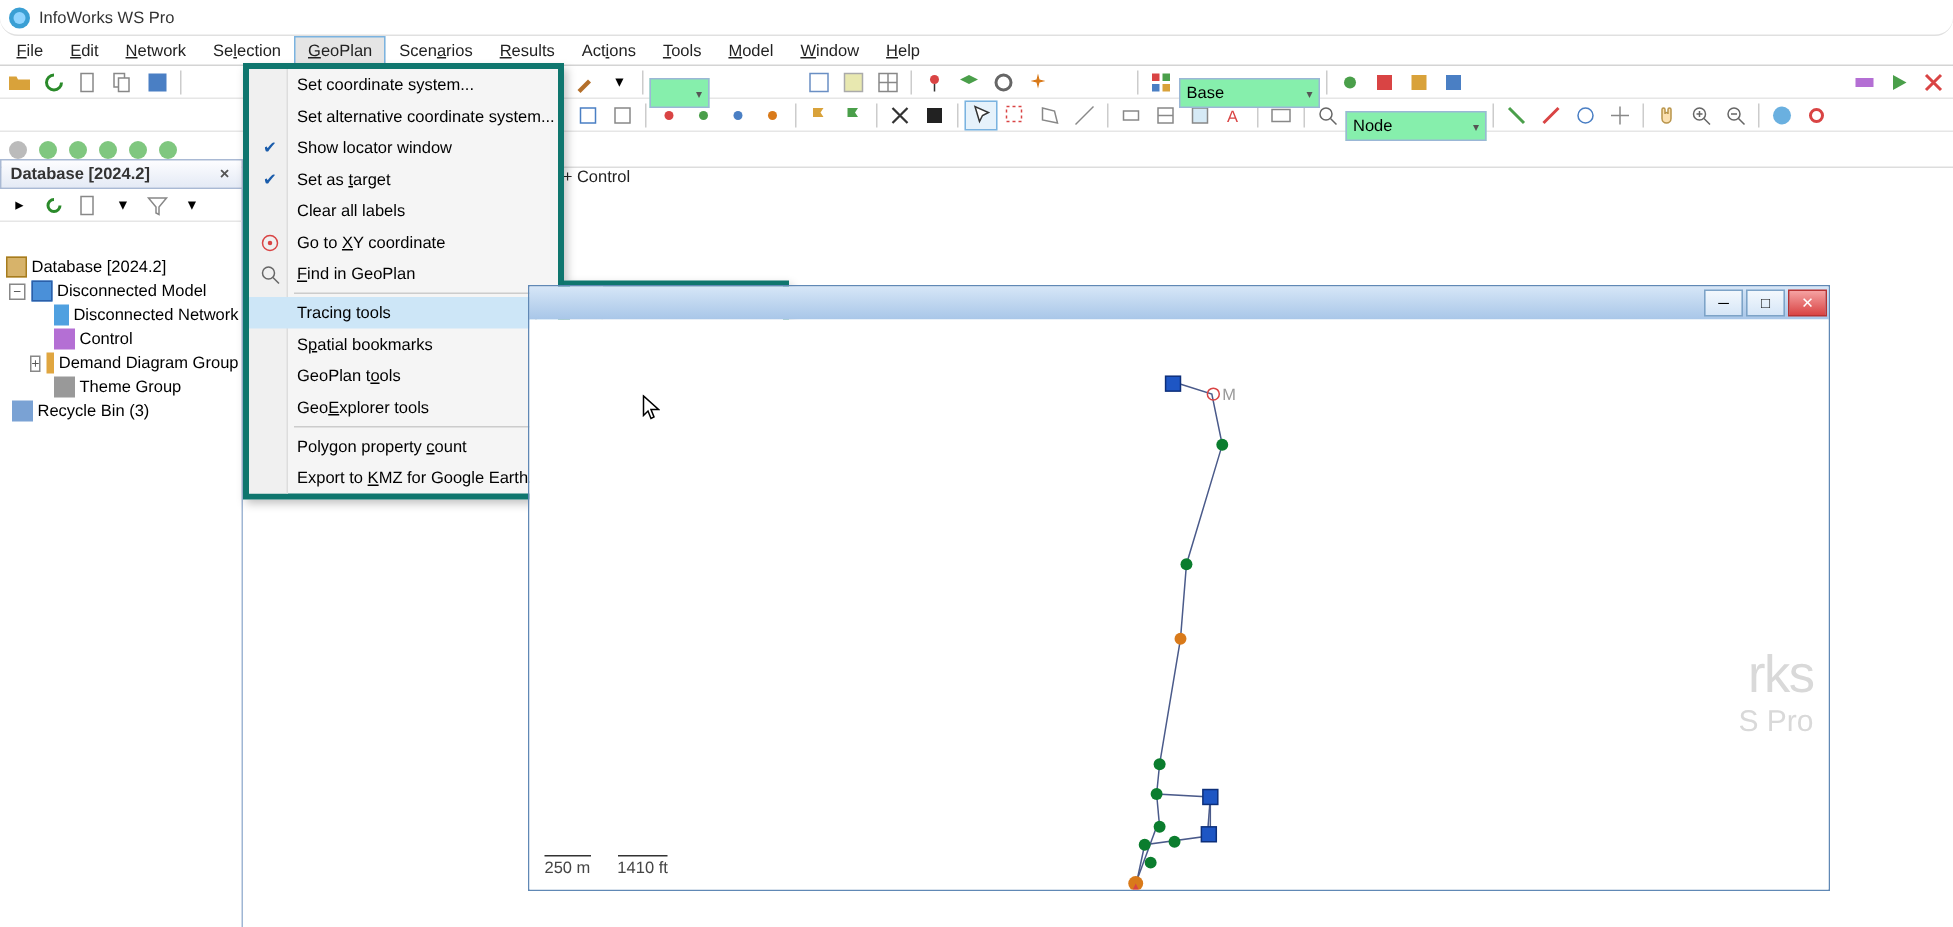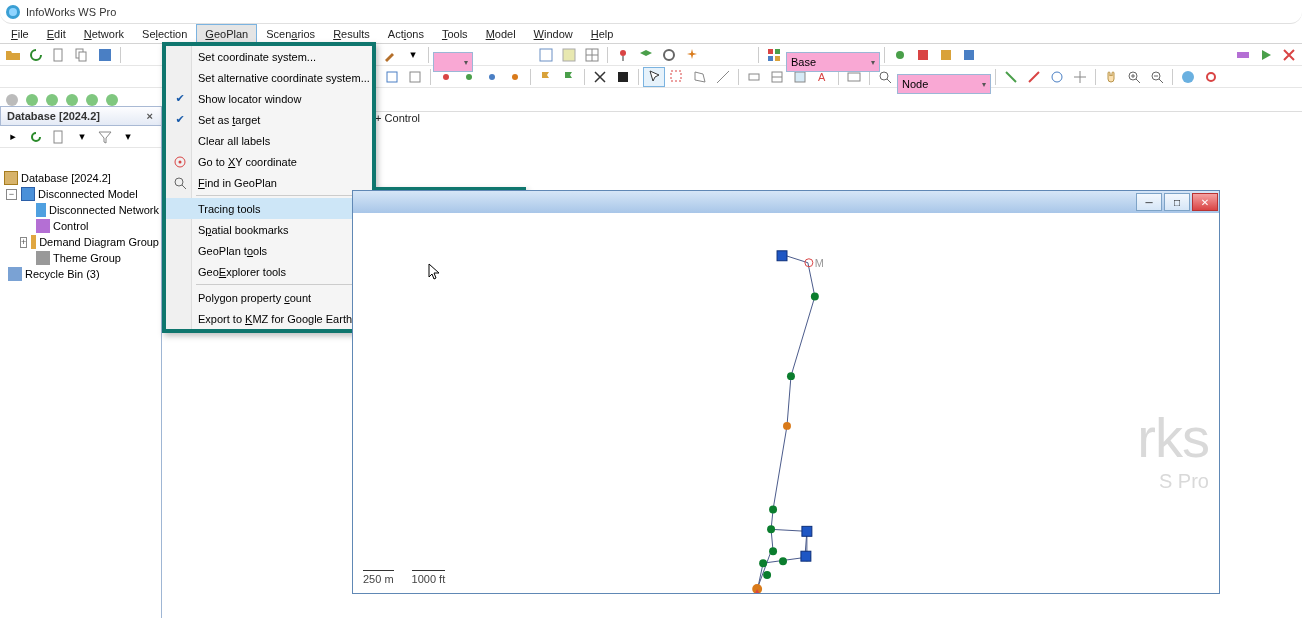--- a/index.html
+++ b/index.html
@@ -10,21 +10,21 @@
 .titlebar .app-icon::after { content:""; position:absolute; inset:3px; background:#8fd4ff; border-radius:50% }
 .titlebar .title { color: #333; }
 
 .menubar { height: 20px; display: flex; align-items: stretch; padding: 0 2px; border-bottom: 1px solid #d4d4d4; }
 .menubar .mi { padding: 2px 9px; display: flex; align-items: center; color: #222; cursor: default; }
 .menubar .mi.active { background: #e5e5e5; border: 1px solid #7bb3e0; padding: 1px 8px; }
 
 .toolbar-row { height: 22px; display: flex; align-items: center; padding: 0 2px; border-bottom: 1px solid #e6e6e6; gap: 1px; }
 .tb-btn { width: 22px; height: 20px; display: flex; align-items: center; justify-content: center; border: 1px solid transparent; }
 .tb-sep { width: 1px; height: 16px; background: #ccc; margin: 0 3px; }
-.tb-combo { height: 20px; border: 1px solid #9bb7d6; background: #f9a8d4; display: flex; align-items: center; padding: 0 4px; min-width: 80px; position: relative; margin-top: 15px; }
+.tb-combo { height: 20px; border: 1px solid #9bb7d6; background: #86efac; display: flex; align-items: center; padding: 0 4px; min-width: 80px; position: relative; margin-top: 15px; }
 .tb-combo::after { content: "▾"; color: #555; position: absolute; right: 4px; font-size: 8px; }
 .tb-btn svg { width:16px; height:16px; }
 
 .row3 { height: 24px; display: flex; align-items: center; border-bottom: 1px solid #ddd; }
 .row3 .left-tools { display: flex; align-items: center; padding: 0 4px; gap: 4px; }
 .row3 .flower { width: 16px; height: 16px; position: relative; }
 .row3 .flower::before { content:""; position:absolute; inset:2px; border-radius:50%; background:#7fc77f; }
 .row3 .flower.gray::before { background:#bbb }
 
 .db-header { height: 20px; background: linear-gradient(#fdfdff,#e4eaf5); border: 1px solid #a9b9d4; display: flex; align-items: center; padding: 0 6px; font-weight: bold; color: #333; }
@@ -65,21 +65,21 @@
 .geoplan-window { position: absolute; left: 352px; top: 190px; width: 868px; height: 404px; border: 1px solid #6088b5; }
 .geoplan-window .titlebar-child { height: 22px; background: linear-gradient(#d6e6f7, #a8c6e8); display: flex; align-items: center; }
 .geoplan-window .win-btns { margin-left: auto; display: flex; }
 .geoplan-window .win-btn { width: 26px; height: 18px; margin: 0 1px; border:1px solid #7da3c7; background:linear-gradient(#f3f8fd,#d6e6f7); display:flex; align-items:center; justify-content:center; font-size:10px; font-family:Arial }
 .geoplan-window .win-btn.close { background:linear-gradient(#f5a2a2,#d94444); color:#fff; border-color:#b83232 }
 .geoplan-window .map-canvas { position: absolute; left: 0; top: 22px; right: 0; bottom: 0; background: #fff; }
 .scale-bar { position: absolute; left: 10px; bottom: 8px; display: flex; gap: 18px; font-size: 10px; color:#444 }
 .scale-bar span { border-top: 1px solid #333; padding-top:2px }
 
 .watermark { position:absolute; right:10px; bottom:100px; text-align:right; color:#d9d9d9; font-weight:300; }
-.watermark .l1 { font-size:56px; letter-spacing:-1px }
+.watermark .l1 { font-size:35px; letter-spacing:-1px }
 .watermark .l2 { font-size:20px; }
 
 .cursor { position:absolute; width:12px; height:18px; left:428px; top:263px; z-index:50 }
 .cursor svg { width:12px; height:18px }
 .db-panel-wrapper{position:absolute; left:0; top:106px; width:162px}
 .u { text-decoration: underline }
 </style>
 </head>
 <body>
 
@@ -622,20 +622,20 @@
       <rect x="448" y="340" width="10" height="10" fill="#1e56c4" stroke="#0d2f7a"></rect>
       <circle cx="430" cy="350" r="4" fill="#0b7d2e"></circle>
       <circle cx="420" cy="340" r="4" fill="#0b7d2e"></circle>
       <circle cx="410" cy="352" r="4" fill="#0b7d2e"></circle>
       <circle cx="414" cy="364" r="4" fill="#0b7d2e"></circle>
       <circle cx="404" cy="378" r="5" fill="#d97a1a"></circle>
       <path d="M404 378 l-3 6 6 0z" fill="#d94444"></path>
     </svg>
     <div class="scale-bar">
       <span>250 m</span>
-      <span>1000 ft</span>
+      <span>1410 ft</span>
     </div>
     <div class="watermark">
       <div class="l1">rks</div>
       <div class="l2">S Pro</div>
     </div>
   </div>
 </div>
 
 </body></html>

